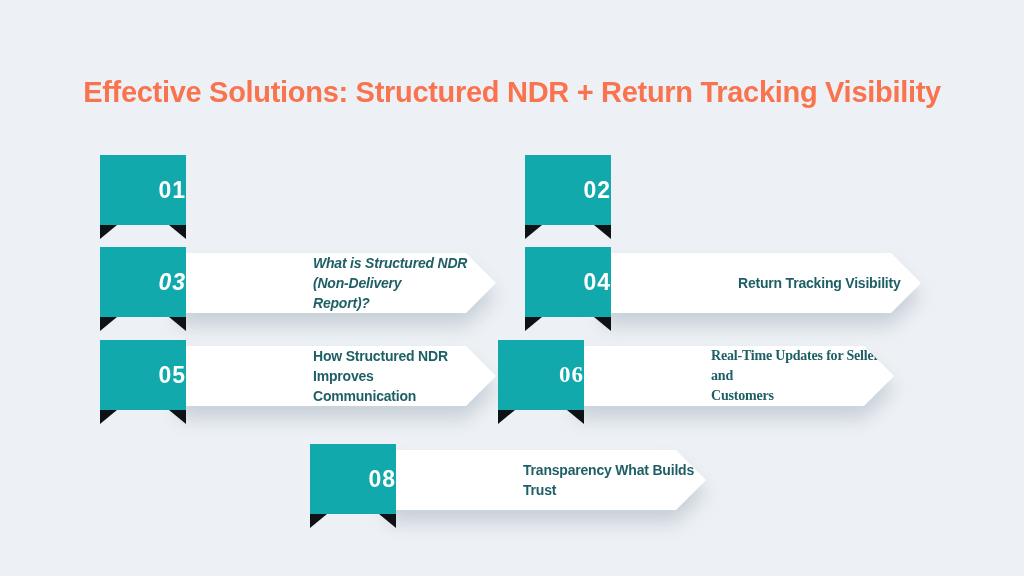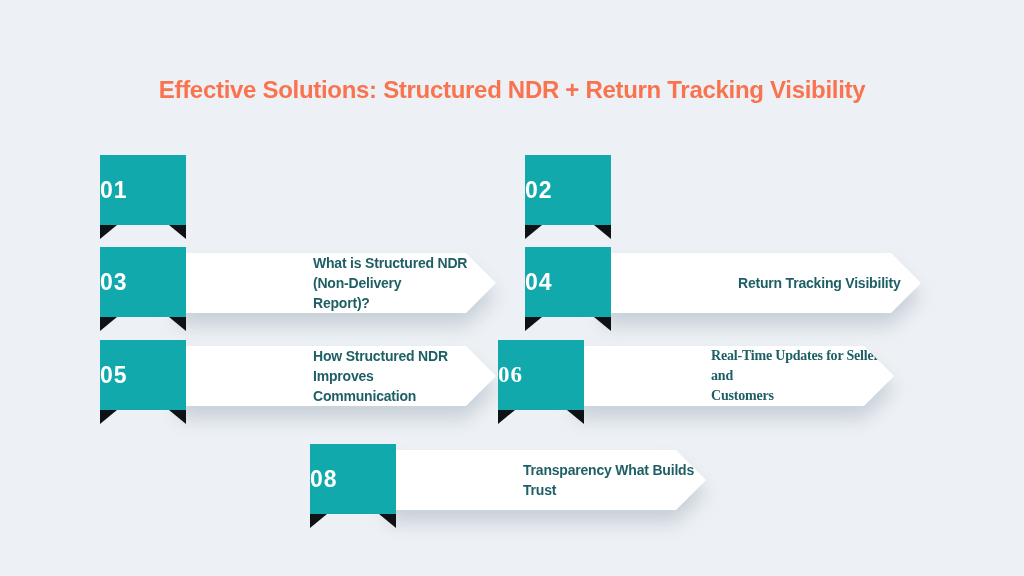--- a/index.html
+++ b/index.html
@@ -13,21 +13,21 @@
     position: absolute;
     left: 0; top: 0;
     width: 1024px; height: 576px;
     background: #edf1f5;
   }
   .page-title {
     position: absolute;
     left: 0; top: 76px;
     width: 1024px;
     text-align: center;
-    font-size: 24px;
+    font-size: 29px;
     font-weight: bold;
     letter-spacing: -0.3px;
     color: #f9734e;
   }
   .item {
     position: absolute;
     width: 400px;
     height: 90px;
   }
   .banner-wrap {
@@ -53,42 +53,42 @@
     color: #1e5f66;
     white-space: pre-line;
   }
   .badge {
     position: absolute;
     left: 0; top: 0;
     width: 86px; height: 70px;
     background: #12a9ad;
     display: flex;
     align-items: center;
-    justify-content: flex-start;
+    justify-content: flex-end;
     z-index: 2;
   }
   .badge-number {
     color: #ffffff;
     font-size: 23px;
     font-weight: bold;
     letter-spacing: 1px;
   }
   .fold {
     position: absolute;
     top: 70px;
     width: 17px; height: 14px;
     background: #0e1116;
     z-index: 1;
   }
   .fold-left  { left: 0;    clip-path: polygon(0 0, 100% 0, 0 100%); }
   .fold-right { left: 69px; clip-path: polygon(0 0, 100% 0, 100% 100%); }
 
   .pos-1 { left: 100px; top: 155px; }
   .pos-2 { left: 525px; top: 155px; }
-  .pos-3 { left: 100px; top: 247px; }
+  .pos-3 { left: 100px; top: 247px; font-style: italic; }
   .pos-4 { left: 525px; top: 247px; }
   .pos-5 { left: 100px; top: 340px; padding-left: 20px; }
   .pos-6 { left: 498px; top: 340px; font-family: Liberation Serif, serif; }
   .pos-7 { left: 310px; top: 444px; }
 </style>
 </head>
 <body>
 
 <div class="stage">
 

